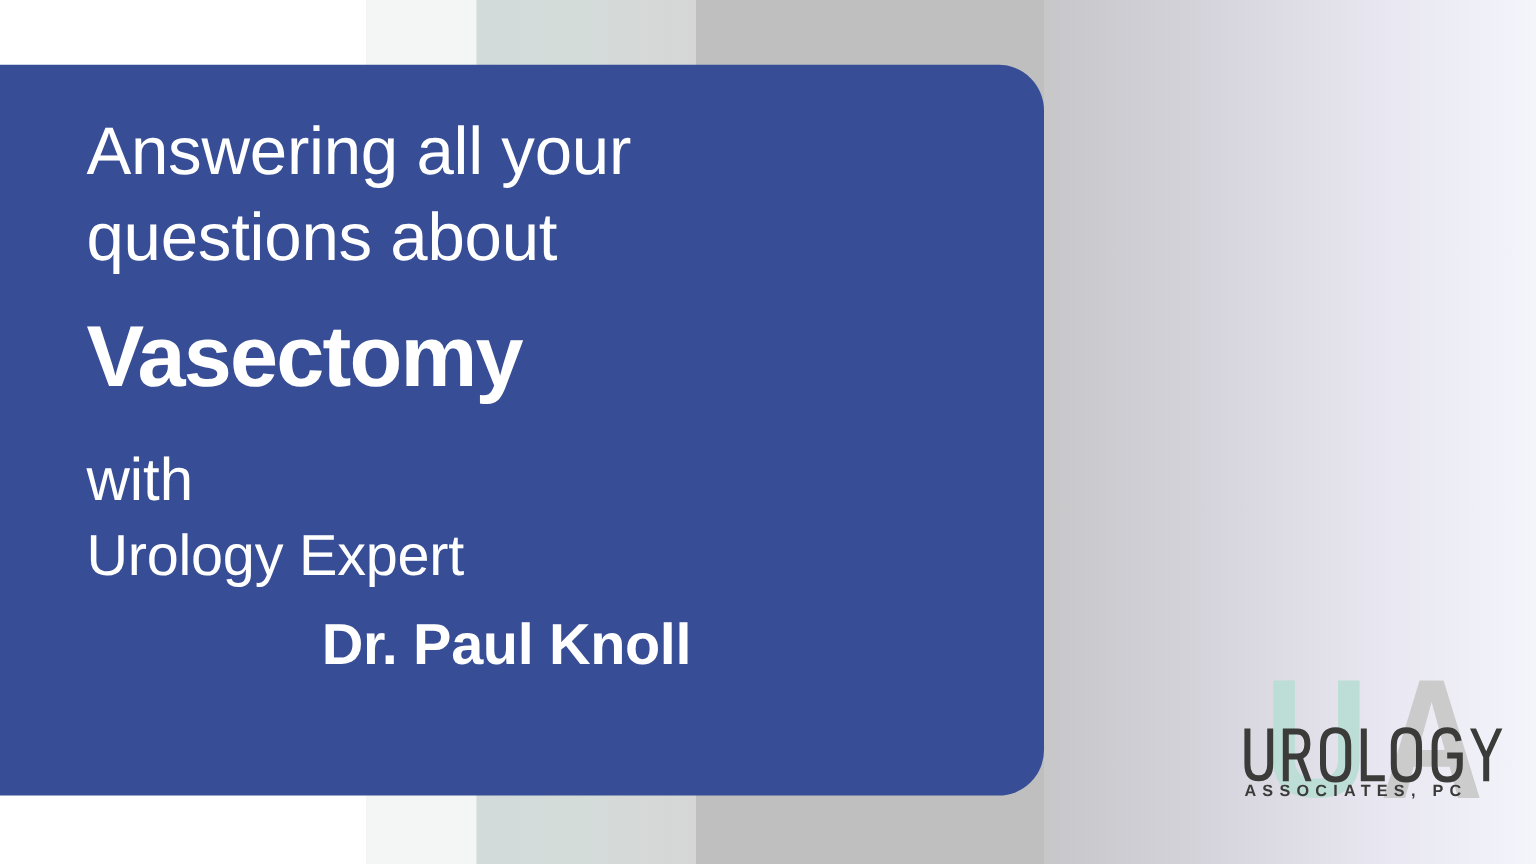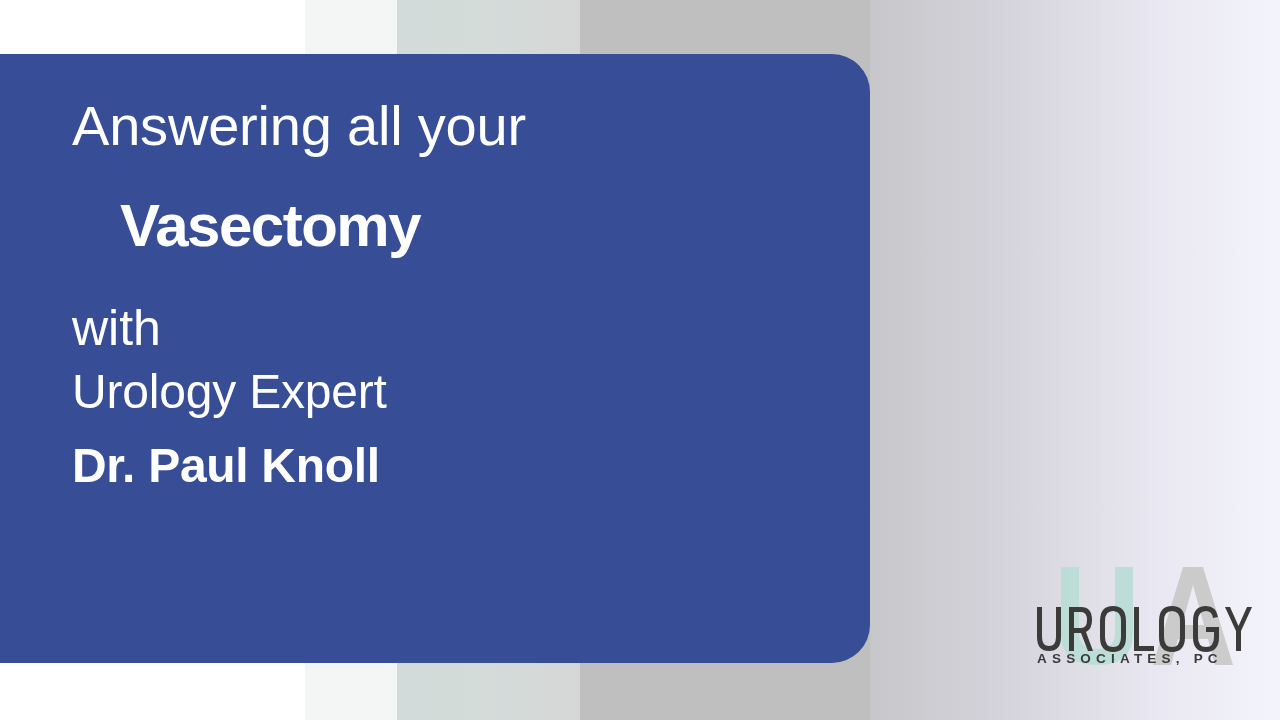--- a/index.html
+++ b/index.html
@@ -60,45 +60,45 @@
     white-space: nowrap;
   }
 
   .t-intro {
     font-size: 56px;
     font-weight: 300;
     line-height: 72px;
     letter-spacing: -0.2px;
   }
   .t-topic {
-    font-size: 60px;
+    font-size: 72px;
     font-weight: 700;
     line-height: 104px;
     letter-spacing: -1.5px;
     margin-top: 12px;
-    margin-left: 48px;
   }
   .t-with {
     font-size: 50px;
     font-weight: 300;
     line-height: 64px;
     margin-top: 18px;
   }
   .t-role {
     font-size: 48px;
     font-weight: 400;
     line-height: 64px;
     letter-spacing: -0.2px;
   }
   .t-doctor {
     font-size: 48px;
     font-weight: 700;
     line-height: 64px;
     letter-spacing: -0.3px;
     margin-top: 10px;
+    text-align: center;
   }
 
   
   #logo {
     position: absolute;
     left: 1025px;
     top: 565px;
     width: 240px;
     height: 115px;
   }
@@ -136,20 +136,21 @@
 
   <div class="bg-layer" id="band-white"></div>
   <div class="bg-layer" id="band-palegray"></div>
   <div class="bg-layer" id="band-sage"></div>
   <div class="bg-layer" id="band-gray"></div>
   <div class="bg-layer" id="band-fade"></div>
 
   <div id="card">
     <div id="card-text">
       <span class="line t-intro">Answering all your</span>
+      <span class="line t-intro">questions about</span>
       <span class="line t-topic">Vasectomy</span>
       <span class="line t-with">with</span>
       <span class="line t-role">Urology Expert</span>
       <span class="line t-doctor">Dr. Paul Knoll</span>
     </div>
   </div>
 
   <div id="logo">
 
     <svg id="logo-watermark" viewBox="0 0 240 115">

